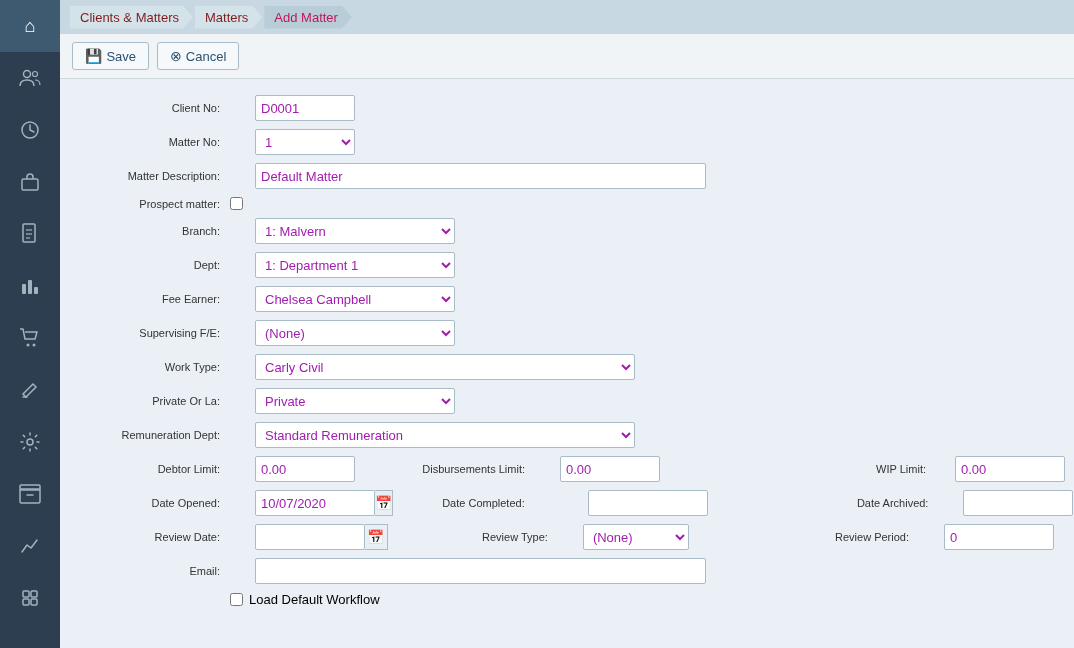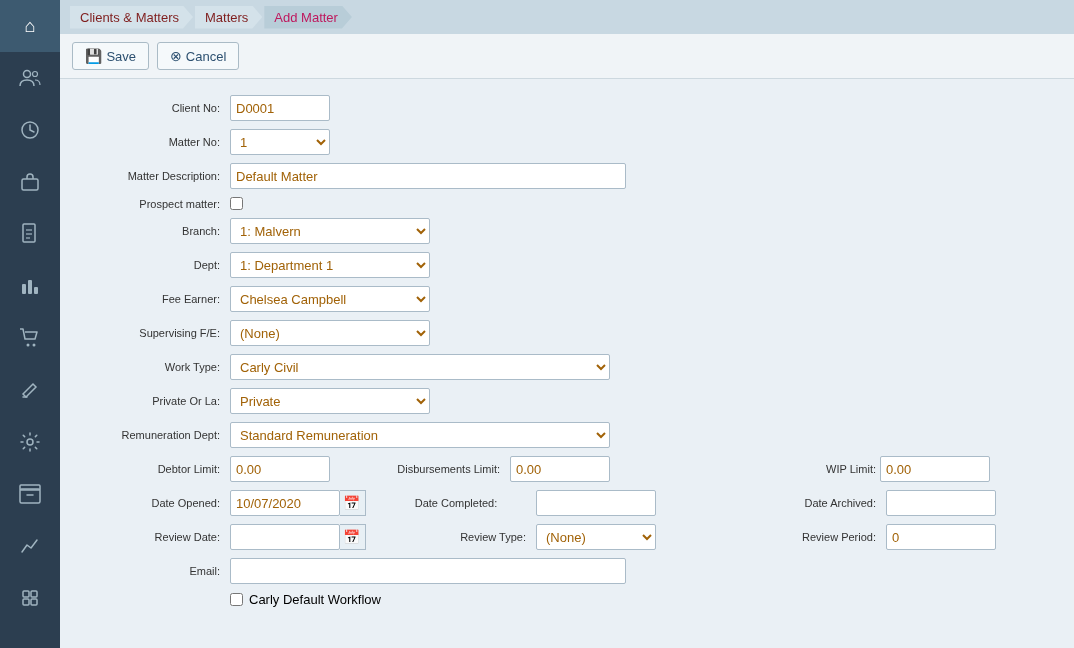--- a/index.html
+++ b/index.html
@@ -105,27 +105,28 @@
       padding-right: 10px;
       flex-shrink: 0;
     }
     .form-input {
       height: 26px;
       border: 1px solid #aabbc8;
       border-radius: 2px;
       background: #fff;
       padding: 2px 5px;
       font-size: 13px;
-      color: #a16207;
+      color: #a21caf;
       outline: none;
+      margin-left: 25px;
     }
     select.form-input { padding-right: 2px; }
 
     .input-short { width: 100px; }
-    .input-long { width: 396px; }
+    .input-long { width: 451px; }
     .input-select-medium { width: 200px; }
     .input-select-large { width: 380px; }
 
     .checkbox-row {
       display: flex;
       align-items: center;
       margin-bottom: 8px;
     }
     .checkbox-row input[type="checkbox"] {
       margin-left: 150px;
@@ -341,21 +342,21 @@
       <label class="form-label">Debtor Limit:</label>
       <input class="form-input input-short" type="text" value="0.00" style="">
       <label class="form-label" style="width:160px; padding-right:10px; margin-left:20px;">Disbursements Limit:</label>
       <input class="form-input" type="text" style="width: 100px;" value="0.00">
       <label class="form-label wip-label" style="width:120px; text-align:right; padding-right:4px; margin-left:150px;">WIP Limit:</label>
       <input class="form-input" type="text" style="width: 110px;" value="0.00">
     </div>
 
     <div class="form-row">
       <label class="form-label">Date Opened:</label>
-      <input class="form-input" type="text" style="width: 110px;" value="10/07/2020">
+      <input class="form-input" type="text" style="width: 120px;" value="10/07/2020">
       <div class="cal-btn">📅</div>
       <label class="form-label" style="width:150px; text-align:center; padding-right:10px; margin-left:20px;">Date Completed:</label>
       <input class="form-input" type="text" style="width: 120px;">
       <label class="form-label" style="width:130px; text-align:right; padding-right:10px; margin-left:100px;">Date Archived:</label>
       <input class="form-input" type="text" style="width: 110px;">
     </div>
 
     <div class="form-row">
       <label class="form-label">Review Date:</label>
       <input class="form-input" type="text" style="width: 110px;">
@@ -370,17 +371,17 @@
       <input class="form-input" type="text" style="width: 110px;" value="0">
     </div>
 
     <div class="form-row">
       <label class="form-label">Email:</label>
       <input class="form-input input-long" type="text" style="">
     </div>
 
     <div class="form-row" style="margin-left:150px;">
       <input type="checkbox" style="margin-right: 6px;">
-      <span>Carly Default Workflow</span>
+      <span>Load Default Workflow</span>
     </div>
 
   </div>
 </div>
 
 </body></html>

